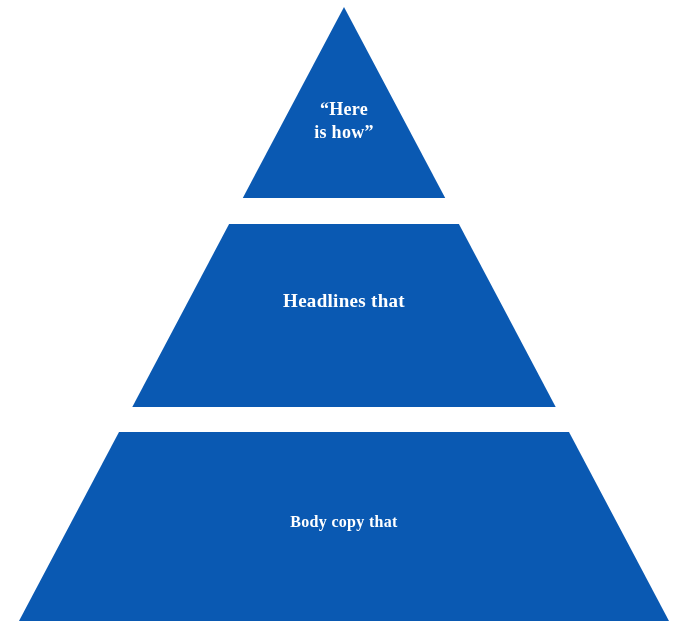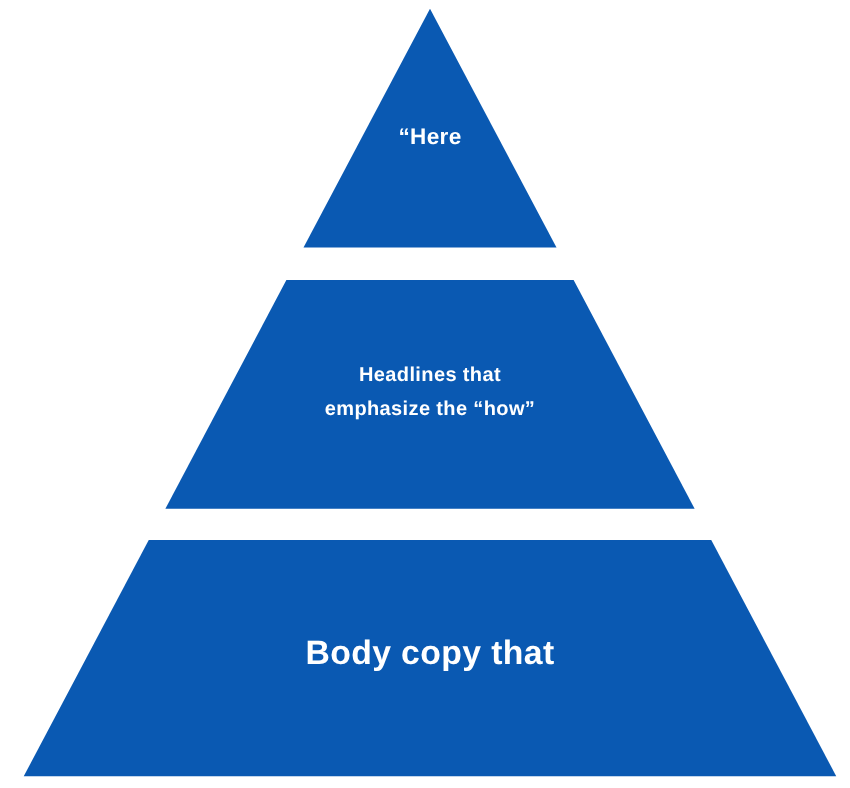--- a/index.html
+++ b/index.html
@@ -6,21 +6,21 @@
     margin: 0;
     padding: 0;
     background: #ffffff;
   }
   .canvas {
     position: relative;
     width: 680px;
     height: 630px;
     background: #ffffff;
     overflow: hidden;
-    font-family: Liberation Sans, sans-serif;
+    font-family: Liberation Serif, serif;
   }
   .pyramid-svg {
     position: absolute;
     left: 0;
     top: 0;
     width: 680px;
     height: 630px;
     display: block;
   }
   .tier-label {
@@ -38,48 +38,48 @@
     left: 194px;
     top: 98px;
     width: 300px;
     font-size: 18px;
     line-height: 23px;
   }
   .label-middle {
     left: 144px;
     top: 287px;
     width: 400px;
-    font-size: 16px;
+    font-size: 19px;
     line-height: 27px;
   }
   .label-bottom {
     left: 144px;
     top: 509px;
     width: 400px;
-    font-size: 27px;
+    font-size: 16px;
     line-height: 26px;
   }
 </style>
 </head>
 <body>
 
 <div class="canvas">
 
   <svg class="pyramid-svg" viewBox="0 0 680 630" xmlns="http://www.w3.org/2000/svg">
     <polygon points="344,7 445.2,198 242.8,198" fill="#0A59B2"></polygon>
     <polygon points="229.1,224 458.9,224 555.7,407 132.3,407" fill="#0A59B2"></polygon>
     <polygon points="119,432 569,432 669,621 19,621" fill="#0A59B2"></polygon>
   </svg>
 
   <div class="tier-label label-top" style="color: rgb(255, 255, 255);">
     <span class="line">“Here</span>
+    <span class="line">is how”</span>
   </div>
 
   <div class="tier-label label-middle" style="color: rgb(255, 255, 255);">
     <span class="line">Headlines that</span>
-    <span class="line">emphasize the “how”</span>
   </div>
 
   <div class="tier-label label-bottom" style="color: rgb(255, 255, 255);">
     <span class="line">Body copy that</span>
   </div>
 
 </div>
 
 </body></html>

